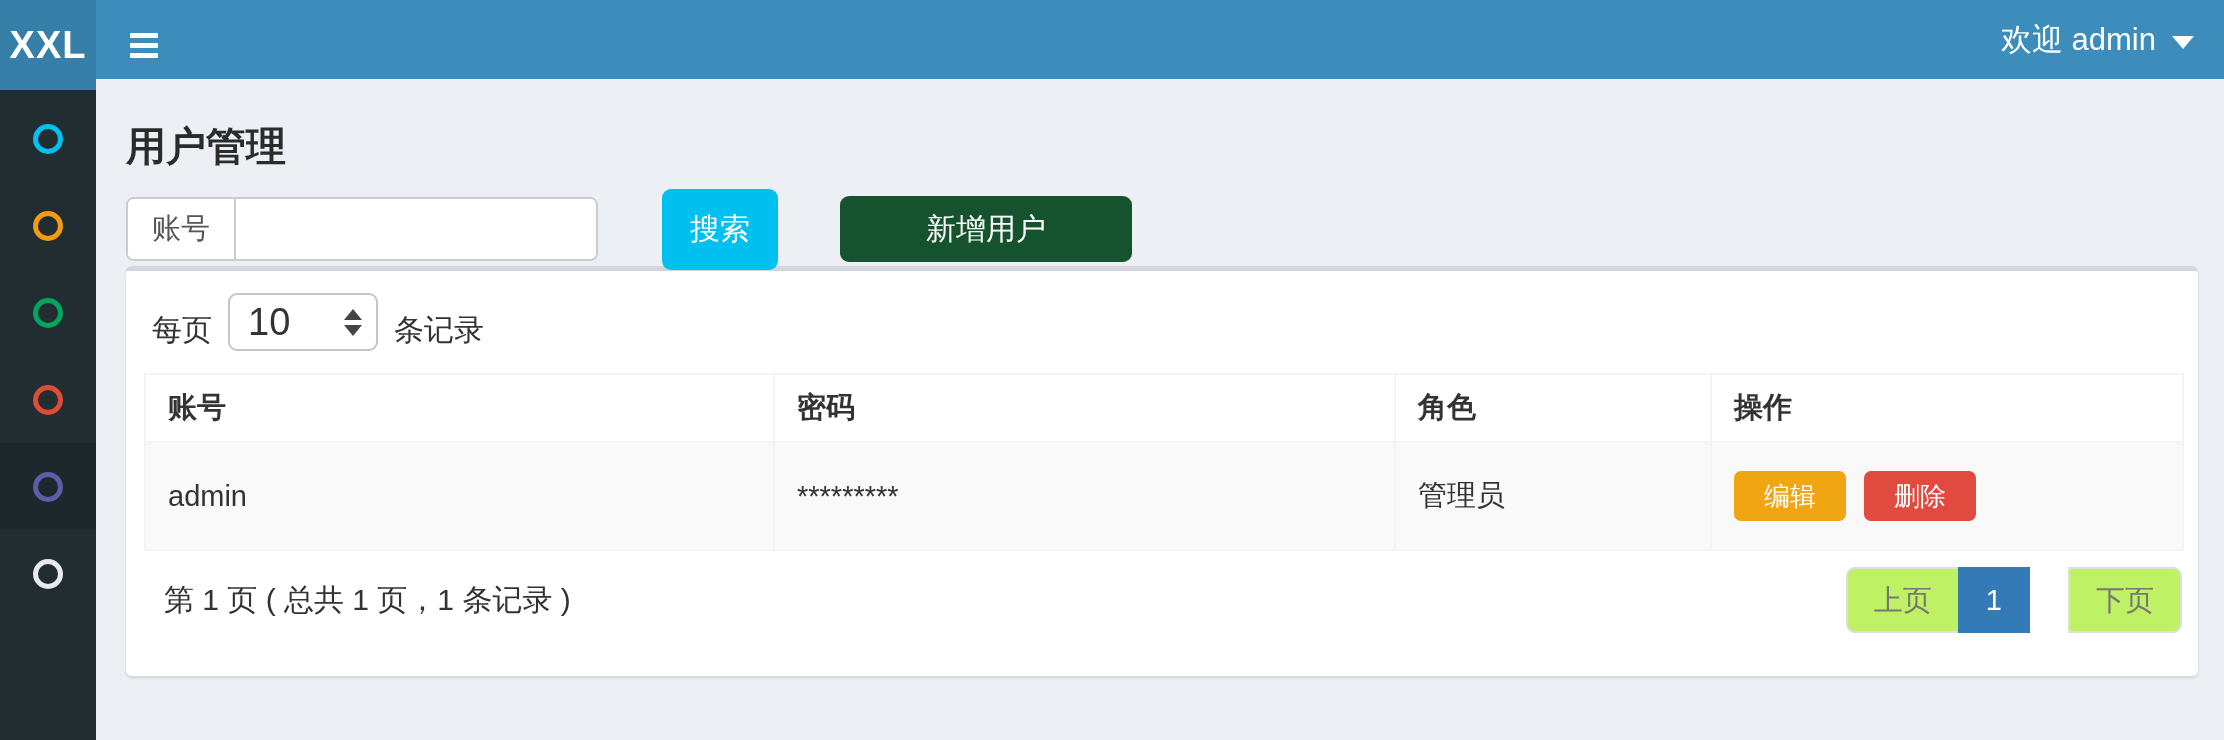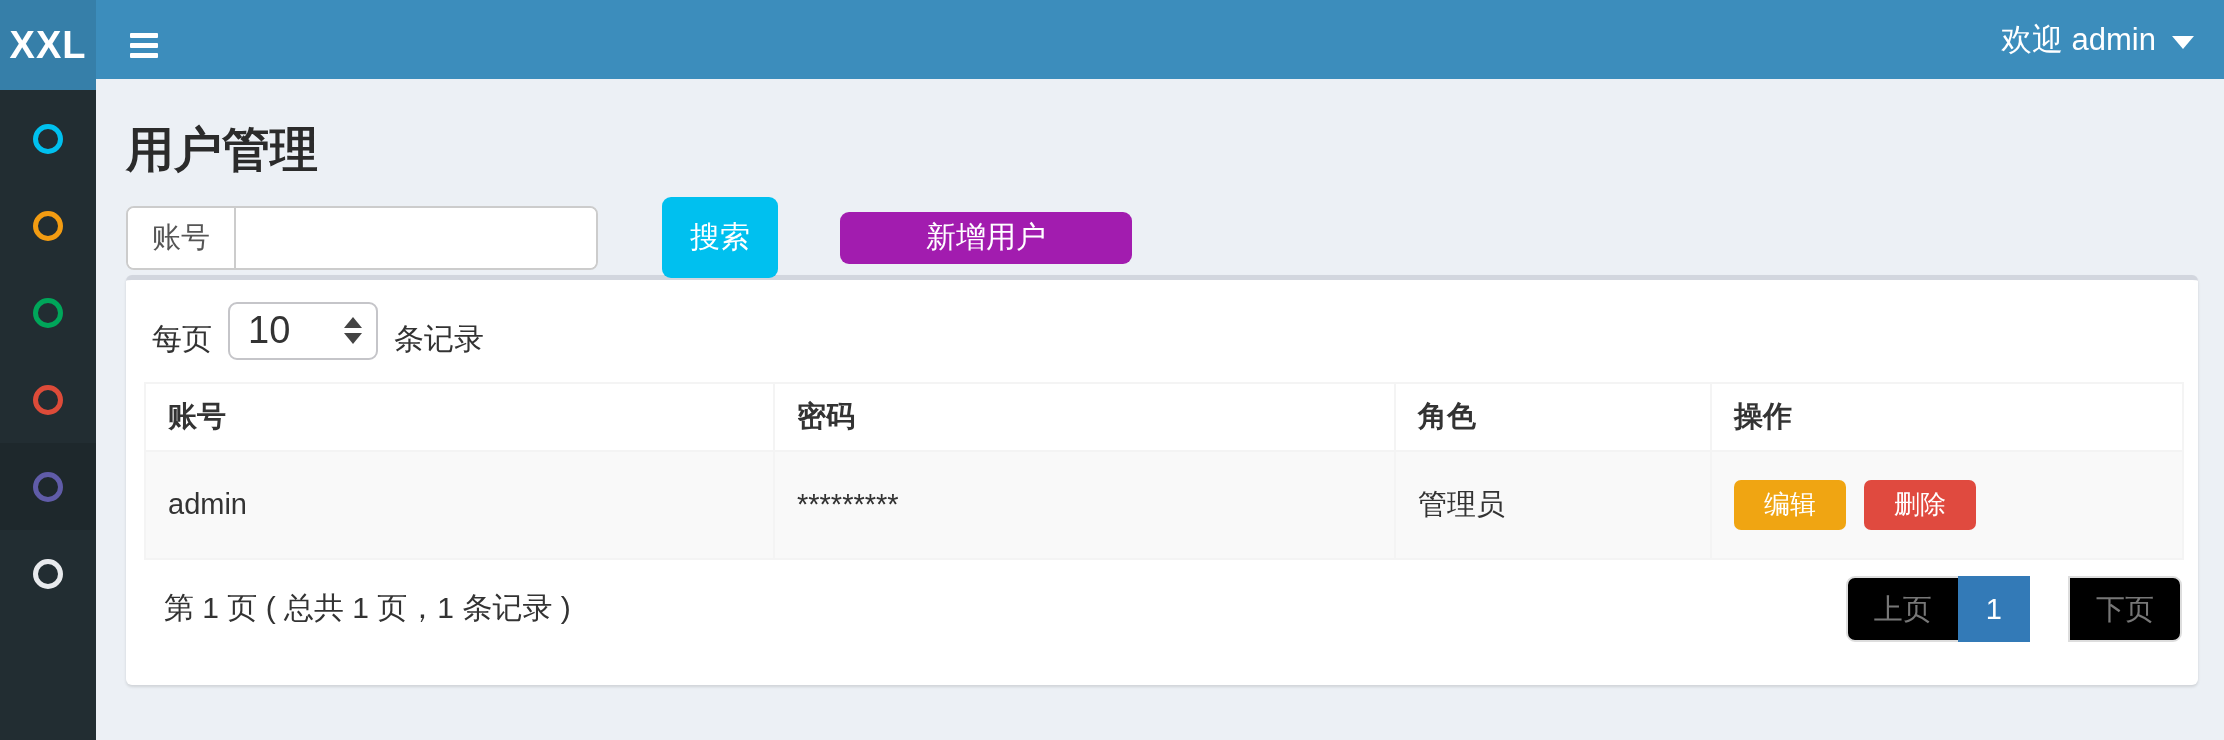--- a/index.html
+++ b/index.html
@@ -65,21 +65,21 @@
   .c5 { border-color: #605ca8; }
   .c6 { border-color: #e8eaed; }
 
   
   .content {
     position: absolute; top: 90px; left: 96px; right: 0; bottom: 0;
     padding: 0 26px 0 30px;
   }
   h1.page-title {
     margin-top: 34px;
-    font-size: 48px; font-weight: bold; color: #2b2b2b;
+    font-size: 40px; font-weight: bold; color: #2b2b2b;
     line-height: 1.1;
   }
 
   
   .toolbar-row {
     margin-top: 28px;
     display: flex; align-items: center; height: 66px;
   }
   .input-group {
     display: flex; width: 472px; height: 64px;
@@ -95,22 +95,22 @@
     flex: 1; border: none; outline: none;
     font-size: 29px; padding: 0 18px; color: #333;
     font-family: "Liberation Sans", "DejaVu Sans", sans-serif;
   }
   .btn { border: none; cursor: pointer; color: #fff; font-family: inherit; }
   .btn-search {
     margin-left: 64px; width: 116px; height: 81px;
     background: #00c0ef; border-radius: 9px; font-size: 30px;
   }
   .btn-add {
-    margin-left: 62px; width: 292px; height: 52px;
-    background: #a21caf; border-radius: 9px; font-size: 30px;
+    margin-left: 62px; width: 292px; height: 66px;
+    background: #14532d; border-radius: 9px; font-size: 30px;
   }
 
   
   .panel {
     margin-top: 4px;
     background: #fff;
     border-top: 5px solid #d2d6de;
     border-radius: 6px;
     box-shadow: 0 2px 3px rgba(0,0,0,0.12);
     padding: 22px 20px 40px 18px;
@@ -173,21 +173,21 @@
   .panel-footer {
     margin-top: 16px;
     display: flex; align-items: center; justify-content: space-between;
     width: 2038px;
   }
   .footer-info { font-size: 30px; color: #333; margin-left: 20px; }
   .pagination { display: inline-flex; list-style: none; }
   .pagination li {
     min-width: 70px; height: 66px; line-height: 62px;
     padding: 0 26px; text-align: center;
-    background: #000000; border: 2px solid #ddd;
+    background: #bef264; border: 2px solid #ddd;
     font-size: 29px; color: #777; cursor: pointer;
     margin-left: -2px;
   }
   .pagination li:first-child { border-radius: 9px 0 0 9px; margin-left: 0; }
   .pagination li:last-child { border-radius: 0 9px 9px 0; margin-left: 38px; }
   .pagination li.active {
     background: #337ab7; border-color: #337ab7; color: #fff;
   }
 </style>
 </head>

